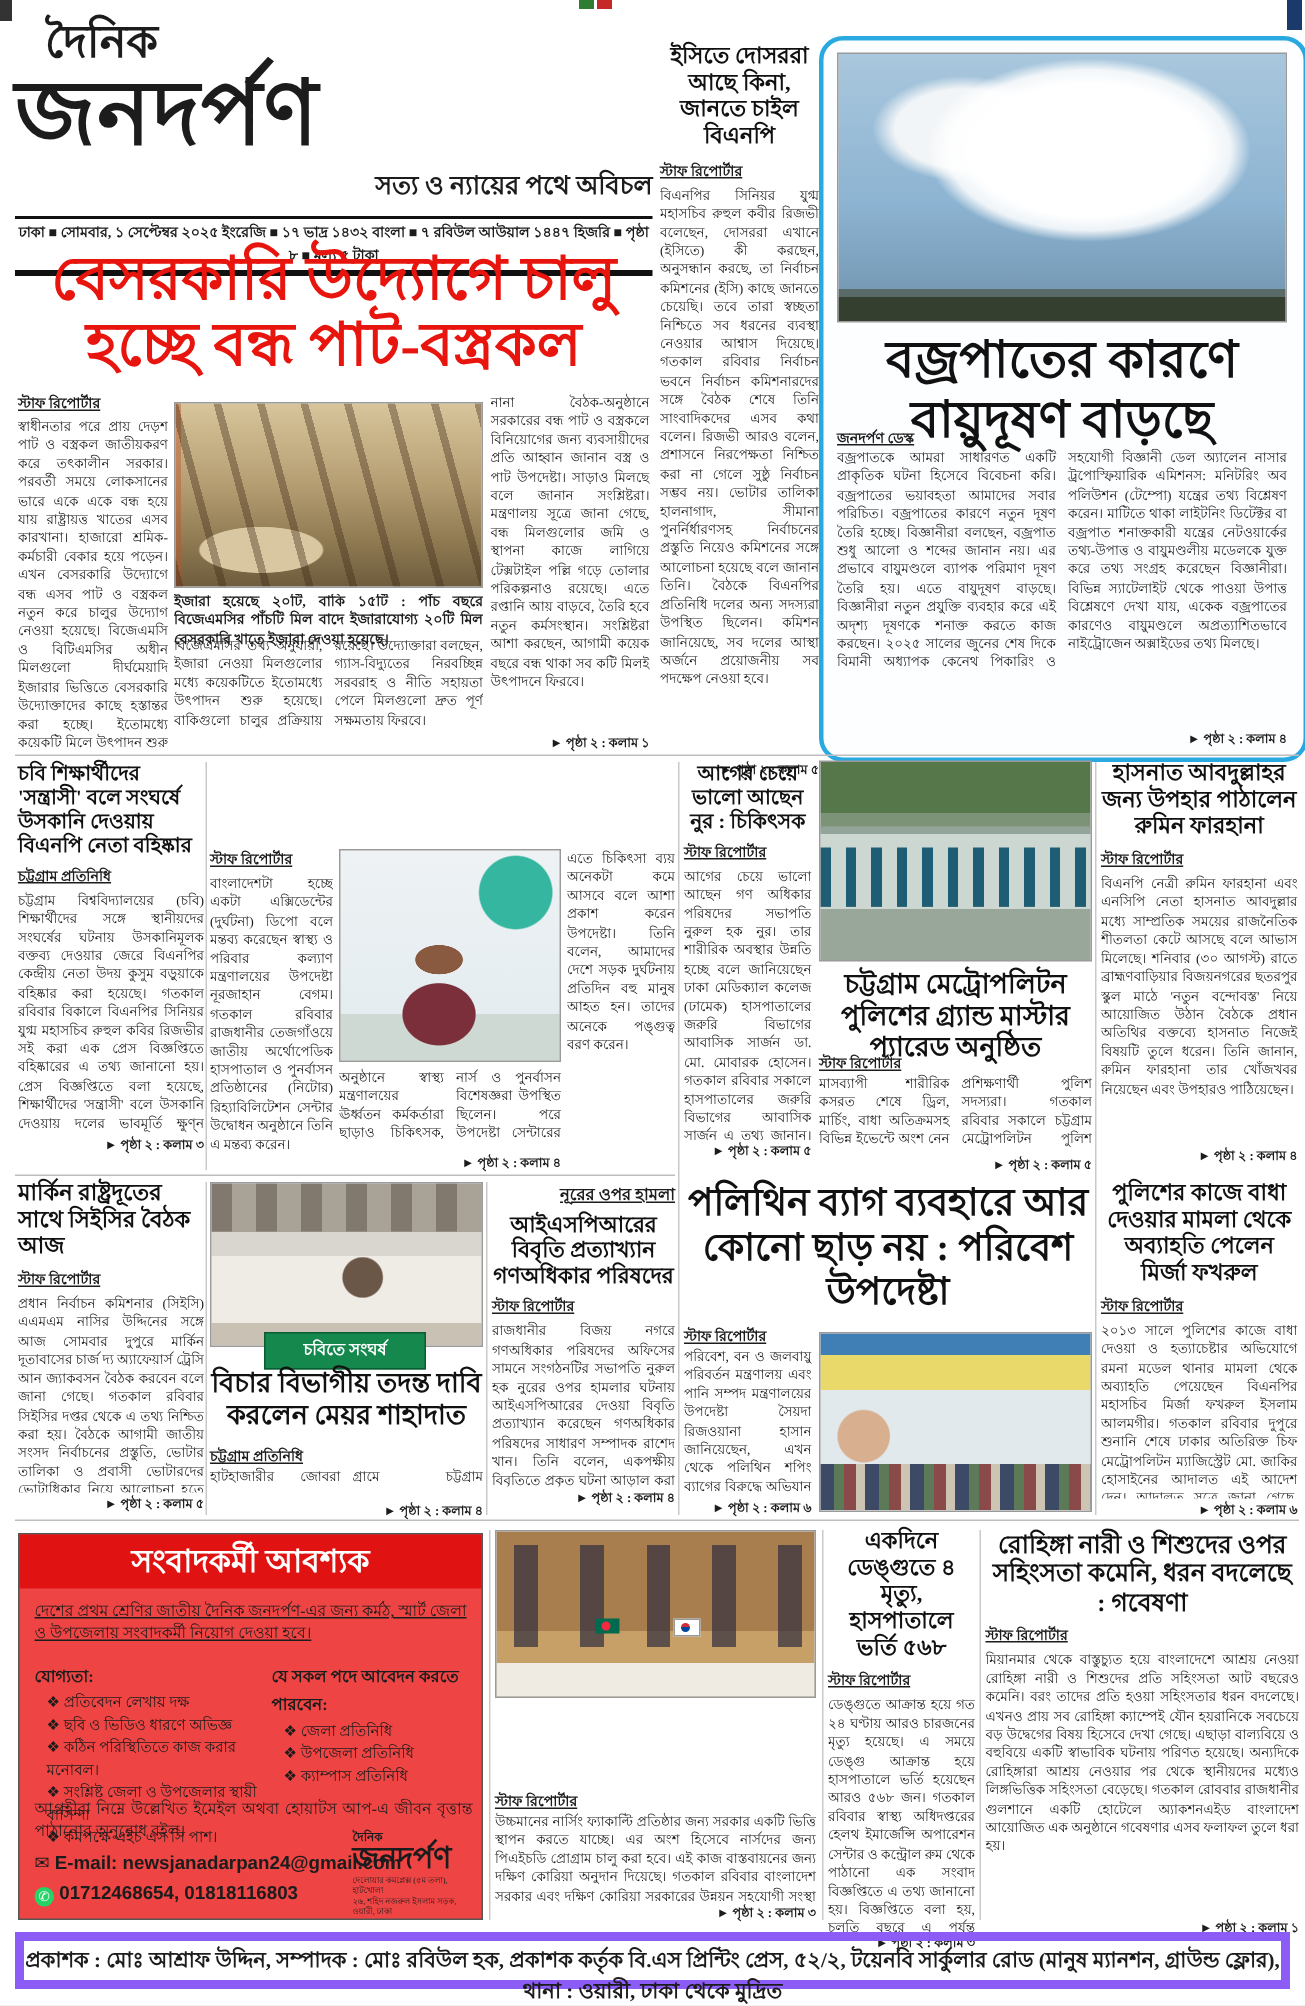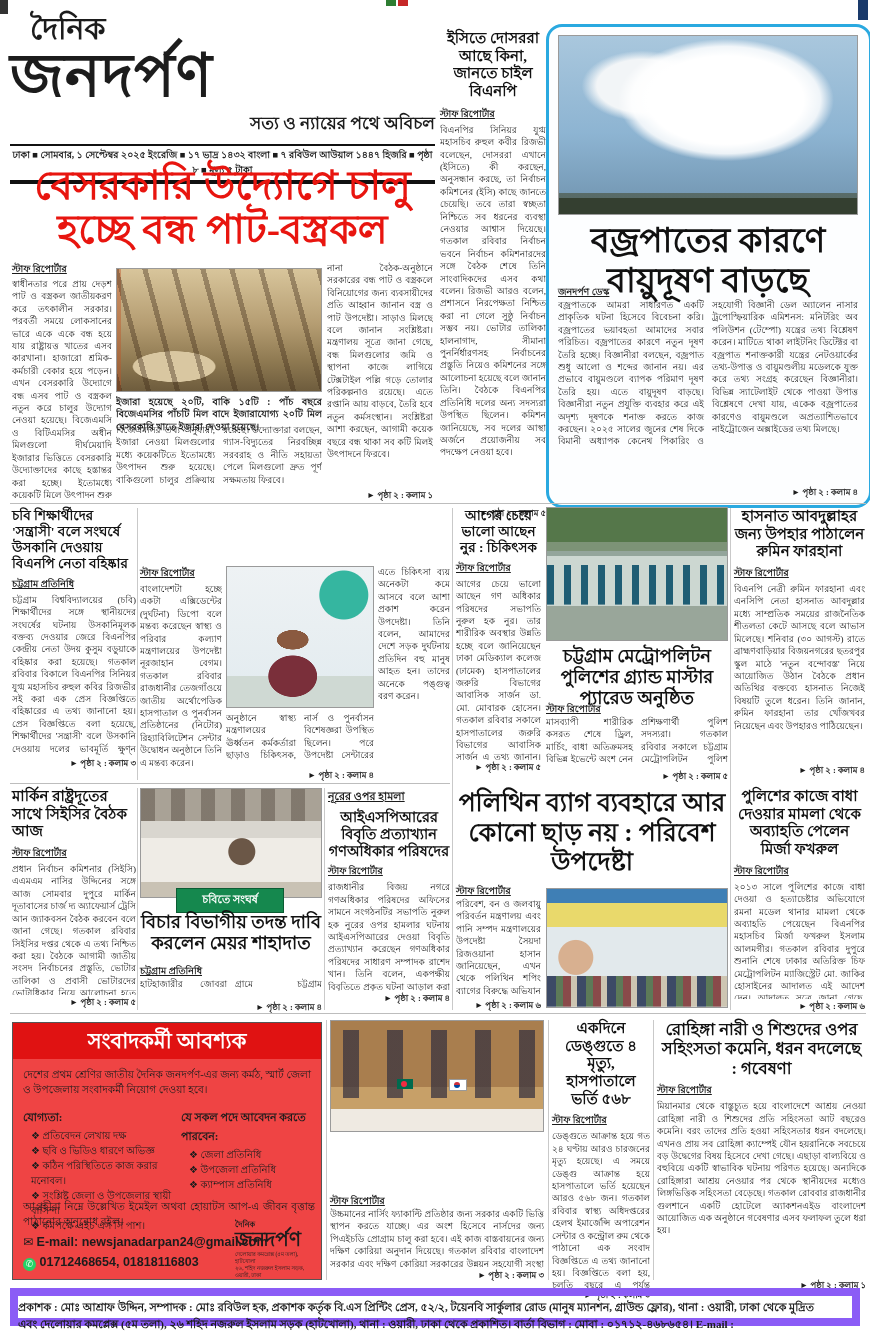--- a/index.html
+++ b/index.html
@@ -5,21 +5,21 @@
   html,body{margin:0;padding:0;background:#e8e8e8;}
   .page{position:relative;width:870px;height:1337px;background:#fff;margin:0 auto;
         font-family:"Liberation Serif","DejaVu Serif",serif;color:#1c1c1c;overflow:hidden;}
   .abs{position:absolute;}
   .hl{margin:0;font-weight:bold;text-align:center;color:#111;line-height:1.18;}
   .hl-left{text-align:left;}
   .red{color:#e8150f;}
   .byline{font-weight:bold;font-size:9.5px;text-decoration:underline;margin:0 0 2px 0;}
   .body-txt{font-size:9px;line-height:1.38;text-align:justify;overflow:hidden;}
   .jump{font-size:8.5px;font-weight:bold;text-align:right;margin-top:1px;}
-  .kicker{font-weight:bold;font-size:11px;text-align:left;text-decoration:underline;}
+  .kicker{font-weight:bold;font-size:11px;text-align:right;text-decoration:underline;}
   .subhead{font-weight:bold;font-size:9.5px;line-height:1.3;text-align:justify;}
   .cols2{column-count:2;column-gap:8px;}
   .photo{background-repeat:no-repeat;border:1px solid #9a9a9a;box-sizing:border-box;}
   .vrule{width:1px;background:#c9c9c9;}
   .hrule{height:1px;background:#bdbdbd;}
   
   .m-daily{font-size:30px;font-weight:bold;line-height:1;}
   .m-title{font-size:60px;font-weight:bold;line-height:1;letter-spacing:1px;}
   .m-tag{font-size:17px;font-weight:bold;text-align:right;}
   .m-date{font-size:9.5px;font-weight:bold;text-align:center;}
@@ -78,22 +78,22 @@
   .ad-li{font-size:10px;line-height:1.5;}
   .ad-bold{font-weight:bold;font-size:11px;}
   .contact{font-size:12.5px;font-weight:bold;font-family:"Liberation Sans","DejaVu Sans",sans-serif;}
   .wa-icon{display:inline-block;width:13px;height:13px;border-radius:50%;background:#25d366;color:#fff;
            font-size:9px;line-height:13px;text-align:center;vertical-align:-1px;}
   .mail-icon{font-size:12px;}
   .minilogo-t{font-weight:bold;font-size:20px;line-height:1;}
   .minilogo-d{font-weight:bold;font-size:8px;line-height:1;}
   .minilogo-a{font-size:5.5px;line-height:1.3;}
   
-  .footer{border:8px solid #8b5cf6;box-sizing:border-box;
-          font-size:11px;font-weight:bold;line-height:1.5;padding-top:3px;}
+  .footer{border:6px solid #8b5cf6;box-sizing:border-box;text-align:center;
+          font-size:14px;font-weight:bold;line-height:1.5;padding-top:3px;}
   .regmark{position:absolute;}
 </style>
 </head>
 <body>
 
 <div class="page">
 
   <div class="regmark" style="left:0;top:0;width:8px;height:14px;background:#333;"></div>
   <div class="regmark" style="left:386px;top:0;width:10px;height:6px;background:#2e7d32;"></div>
   <div class="regmark" style="left:398px;top:0;width:10px;height:6px;background:#c62828;"></div>
@@ -221,21 +221,21 @@
     <h2 class="hl" style="font-size:15px;">পুলিশের কাজে বাধা দেওয়ার মামলা থেকে অব্যাহতি পেলেন মির্জা ফখরুল</h2>
     <div class="byline" style="margin-top:5px;">স্টাফ রিপোর্টার</div>
     <div class="body-txt" style="height:118px;">২০১৩ সালে পুলিশের কাজে বাধা দেওয়া ও হত্যাচেষ্টার অভিযোগে রমনা মডেল থানার মামলা থেকে অব্যাহতি পেয়েছেন বিএনপির মহাসচিব মির্জা ফখরুল ইসলাম আলমগীর। গতকাল রবিবার দুপুরে শুনানি শেষে ঢাকার অতিরিক্ত চিফ মেট্রোপলিটন ম্যাজিস্ট্রেট মো. জাকির হোসাইনের আদালত এই আদেশ দেন। আদালত সূত্রে জানা গেছে, মামলার অভিযোগপত্র আমলে নেওয়ার মতো উপাদান না থাকায় তাকে অব্যাহতি দেওয়া হয়।</div>
     <div class="jump">► পৃষ্ঠা ২ : কলাম ৬</div>
   </div>
 
   <div class="abs hrule" style="left:10px;top:1013px;width:856px;"></div>
 
   <div class="abs adbox" style="left:12px;top:1022px;width:310px;height:258px;">
     <div class="ad-head" style="height:36px;">সংবাদকর্মী আবশ্যক</div>
-    <div class="ad-txt" style="margin:8px 10px 0 10px;">দেশের প্রথম শ্রেণির জাতীয় দৈনিক জনদর্পণ-এর জন্য কর্মঠ, স্মার্ট জেলা ও উপজেলায় সংবাদকর্মী নিয়োগ দেওয়া হবে।</div>
+    <div class="ad-txt" style="margin:8px 10px 0 10px;text-decoration:underline;">দেশের প্রথম শ্রেণির জাতীয় দৈনিক জনদর্পণ-এর জন্য কর্মঠ, স্মার্ট জেলা ও উপজেলায় সংবাদকর্মী নিয়োগ দেওয়া হবে।</div>
     <div class="abs" style="left:10px;top:86px;width:150px;">
       <div class="ad-bold">যোগ্যতা:</div>
       <div class="ad-li" style="margin-left:8px;">❖ প্রতিবেদন লেখায় দক্ষ</div>
       <div class="ad-li" style="margin-left:8px;">❖ ছবি ও ভিডিও ধারণে অভিজ্ঞ</div>
       <div class="ad-li" style="margin-left:8px;">❖ কঠিন পরিস্থিতিতে কাজ করার মনোবল।</div>
       <div class="ad-li" style="margin-left:8px;">❖ সংশ্লিষ্ট জেলা ও উপজেলার স্থায়ী বাসিন্দা</div>
       <div class="ad-li" style="margin-left:8px;">❖ কমপক্ষে এইচ এস সি পাশ।</div>
     </div>
     <div class="abs" style="left:168px;top:86px;width:136px;">
       <div class="ad-bold">যে সকল পদে আবেদন করতে পারবেন:</div>

